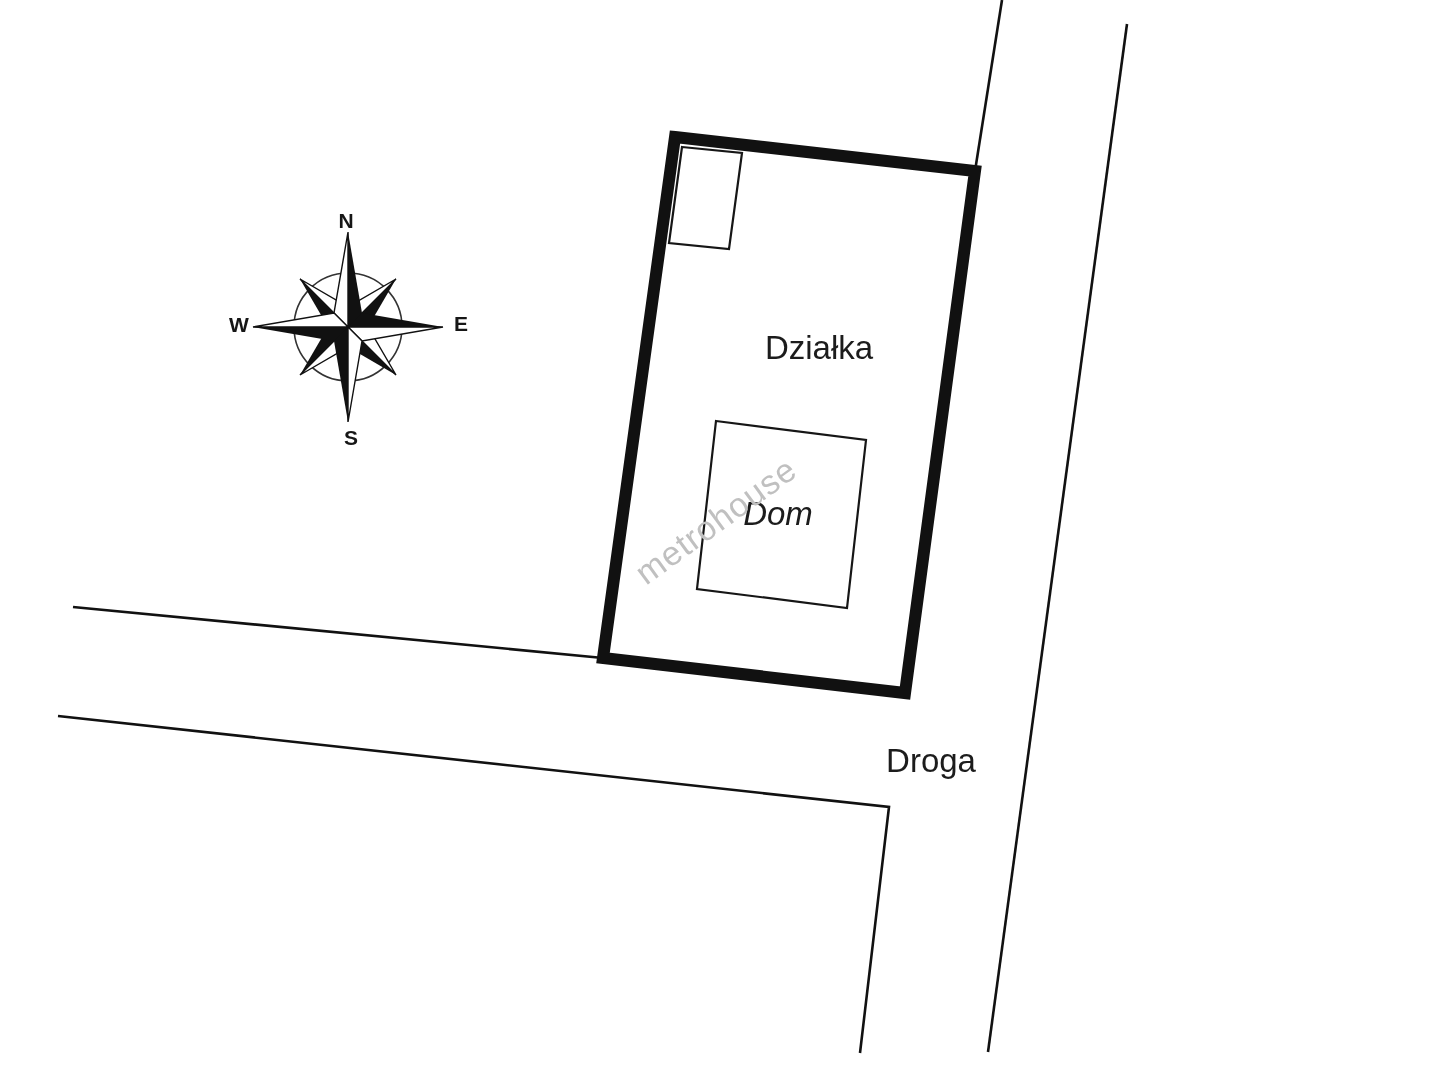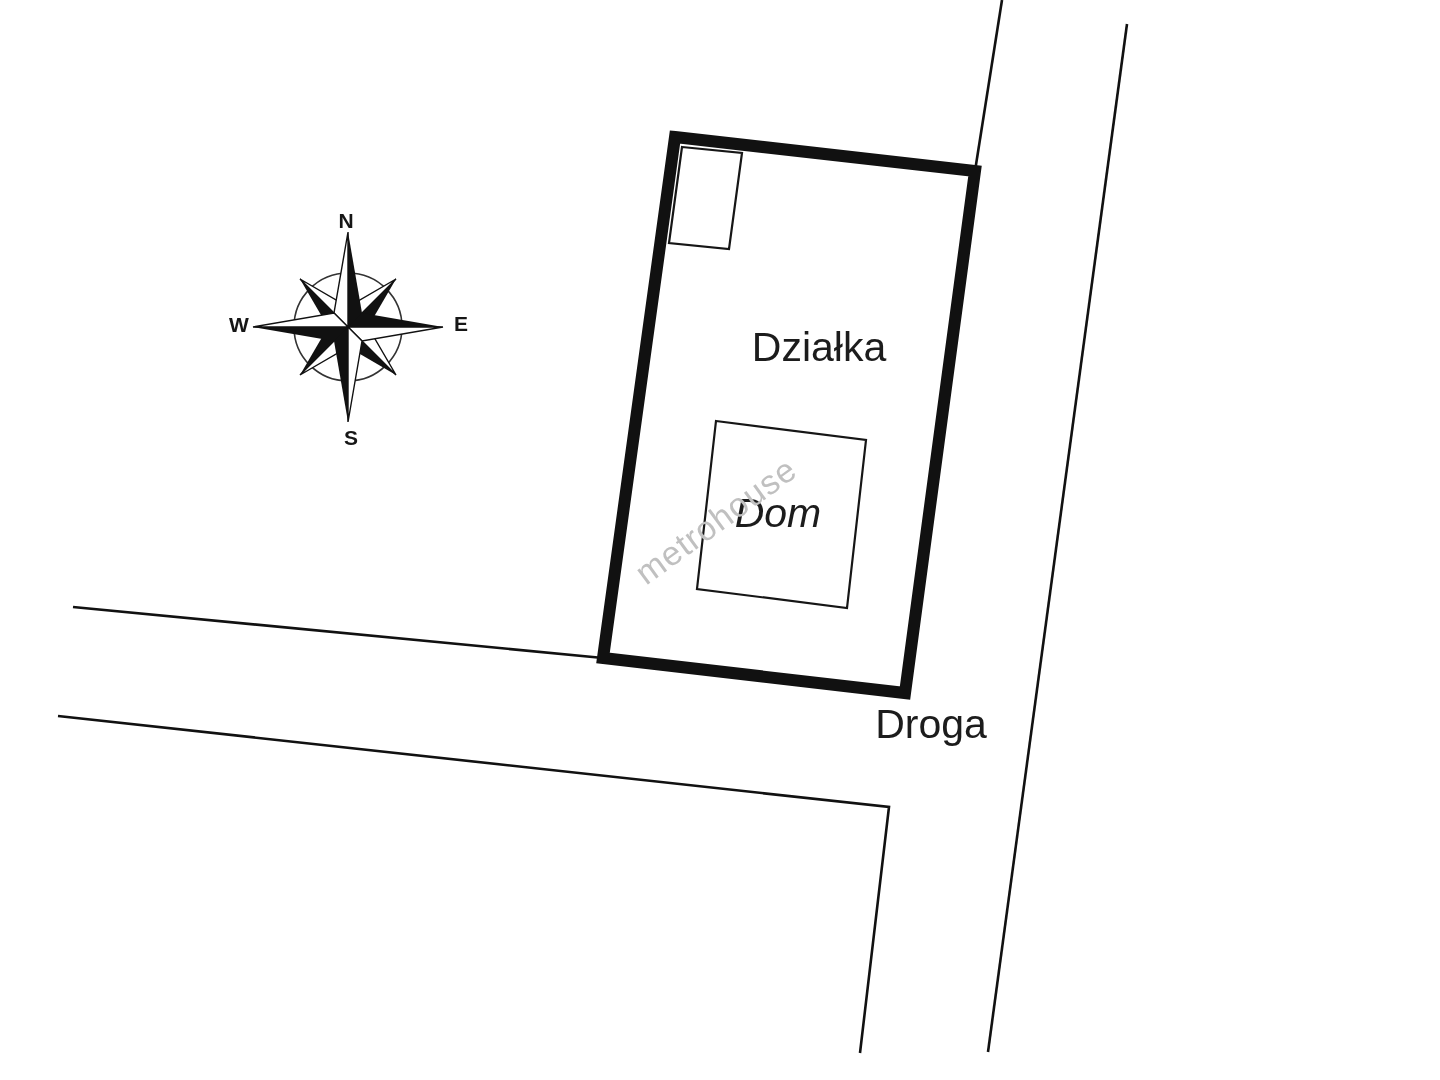--- a/index.html
+++ b/index.html
@@ -19,21 +19,21 @@
     position: absolute;
     left: 0;
     top: 0;
     width: 1440px;
     height: 1080px;
   }
   .label {
     position: absolute;
     transform: translate(-50%, -50%);
     color: #1c1c1c;
-    font-size: 41px;
+    font-size: 33px;
     line-height: 1;
     white-space: nowrap;
     user-select: none;
   }
   .compass-letter {
     font-size: 21px;
     font-weight: 700;
     color: #161616;
   }
   .watermark {
@@ -104,17 +104,17 @@
     </g>
   </svg>
 
   <div class="label compass-letter" style="left:346px; top:220px;">N</div>
   <div class="label compass-letter" style="left:351px; top:437px;">S</div>
   <div class="label compass-letter" style="left:461px; top:323px;">E</div>
   <div class="label compass-letter" style="left:239px; top:324px;">W</div>
 
   <div class="label" style="left:819px; top:347px;">Działka</div>
   <div class="label" style="left:778px; top:513px;font-style:italic;">Dom</div>
-  <div class="label" style="left:931px; top:724px;">Droga</div>
+  <div class="label" style="left:931px; top:760px;">Droga</div>
 
   <div class="watermark">metrohouse</div>
 
 </div>
 
 </body></html>

